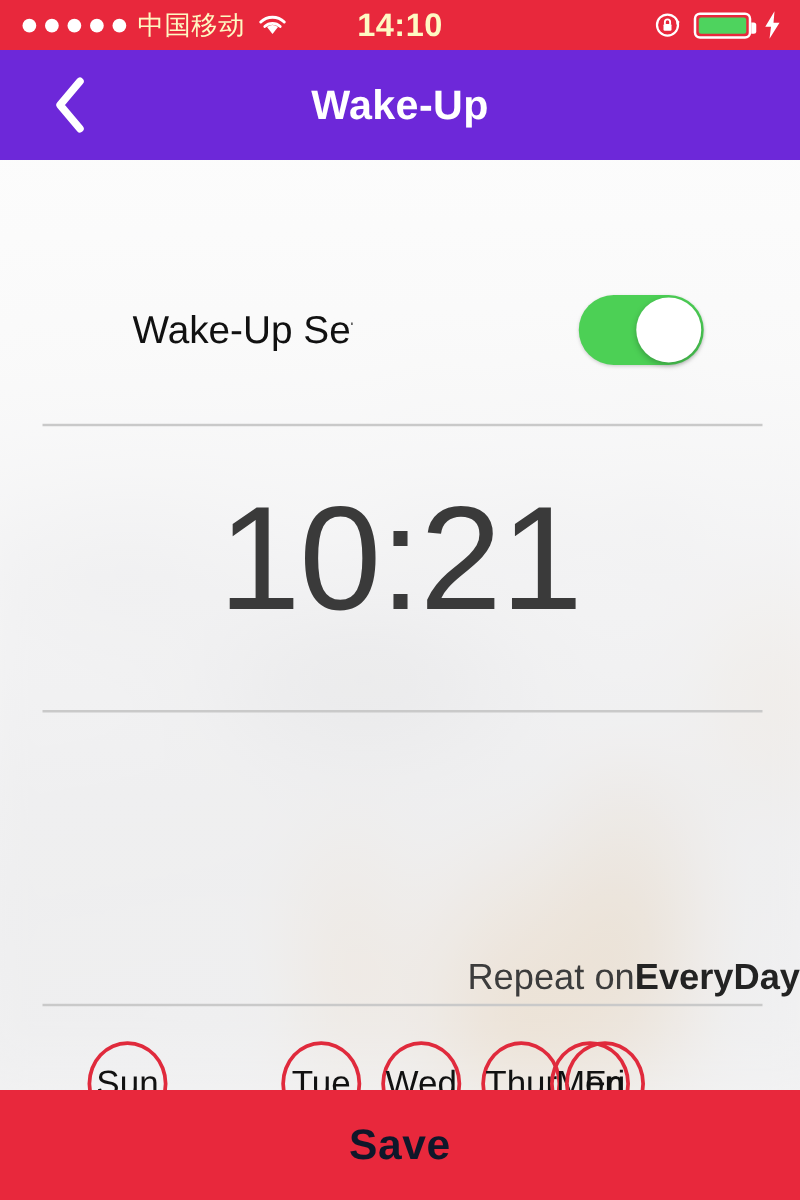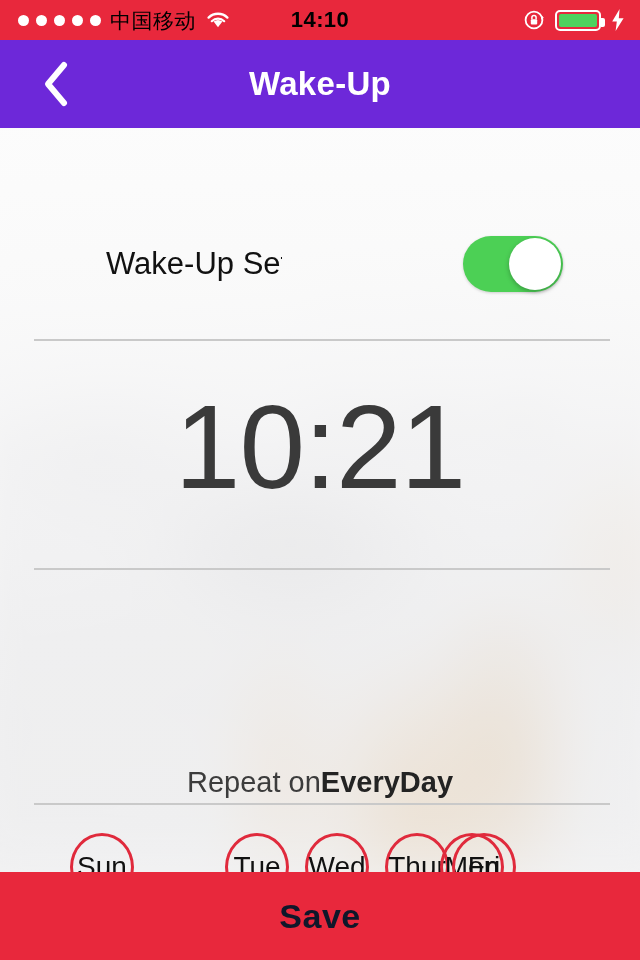--- a/index.html
+++ b/index.html
@@ -39,31 +39,31 @@
       rgba(250,250,250,.92) 22%,
       rgba(246,246,247,.70) 45%,
       rgba(244,244,245,.58) 68%,
       rgba(243,243,244,.60) 100%);
     pointer-events:none;
   }
 
   
   #statusbar {
     position:absolute; left:0; top:0; width:640px; height:40px;
-    background:#E8283C; color:#000000; z-index:20;
+    background:#E8283C; color:#fef9c3; z-index:20;
   }
   .sb-left { position:absolute; left:18px; top:0; height:40px; display:flex; align-items:center; gap:9px; }
   .dots { display:flex; gap:7px; align-items:center; }
   .dot { width:11px; height:11px; border-radius:50%; background:#fff; }
   .carrier { font-size:21px; letter-spacing:.5px; line-height:1; }
   .wifi { display:block; }
   .sb-time {
     position:absolute; left:0; top:0; width:640px; height:40px;
     display:flex; align-items:center; justify-content:center;
-    font-size:22px; font-weight:600; letter-spacing:.4px;
+    font-size:26px; font-weight:600; letter-spacing:.4px;
   }
   .sb-right { position:absolute; right:14px; top:0; height:40px; display:flex; align-items:center; gap:9px; }
   .battery { position:relative; width:46px; height:21px; border:2px solid #fff; border-radius:5px; padding:2px; }
   .battery-fill { height:100%; width:100%; background:#4ED35E; border-radius:2px; }
   .battery-cap { position:absolute; right:-6px; top:6px; width:4px; height:9px; background:#fff; border-radius:0 2px 2px 0; }
 
   
   #navbar {
     position:absolute; left:0; top:40px; width:640px; height:88px;
     background:#6d28d9; z-index:20;
@@ -108,21 +108,21 @@
   #div-3 { top:675px; }
 
   #clock-time {
     position:absolute; left:0; top:260px; width:640px;
     text-align:center; font-size:118px; color:#3a3a3a;
     font-weight:400; letter-spacing:-1px; line-height:1;
   }
 
   #repeat-row {
     position:absolute; left:0; top:640px; width:640px;
-    text-align:center; font-size:29px; color:#3c3c3c; line-height:1;
+    text-align:right; font-size:29px; color:#3c3c3c; line-height:1;
   }
   #repeat-value { font-weight:bold; color:#232323; }
 
   #days-row { position:absolute; left:0; top:705px; width:588px; height:70px; }
   .day-chip {
     position:absolute; top:0; width:64px; height:68px;
     border:3px solid #E02A3C; border-radius:50%;
     display:flex; align-items:center; justify-content:center;
     cursor:pointer; background:transparent;
   }

